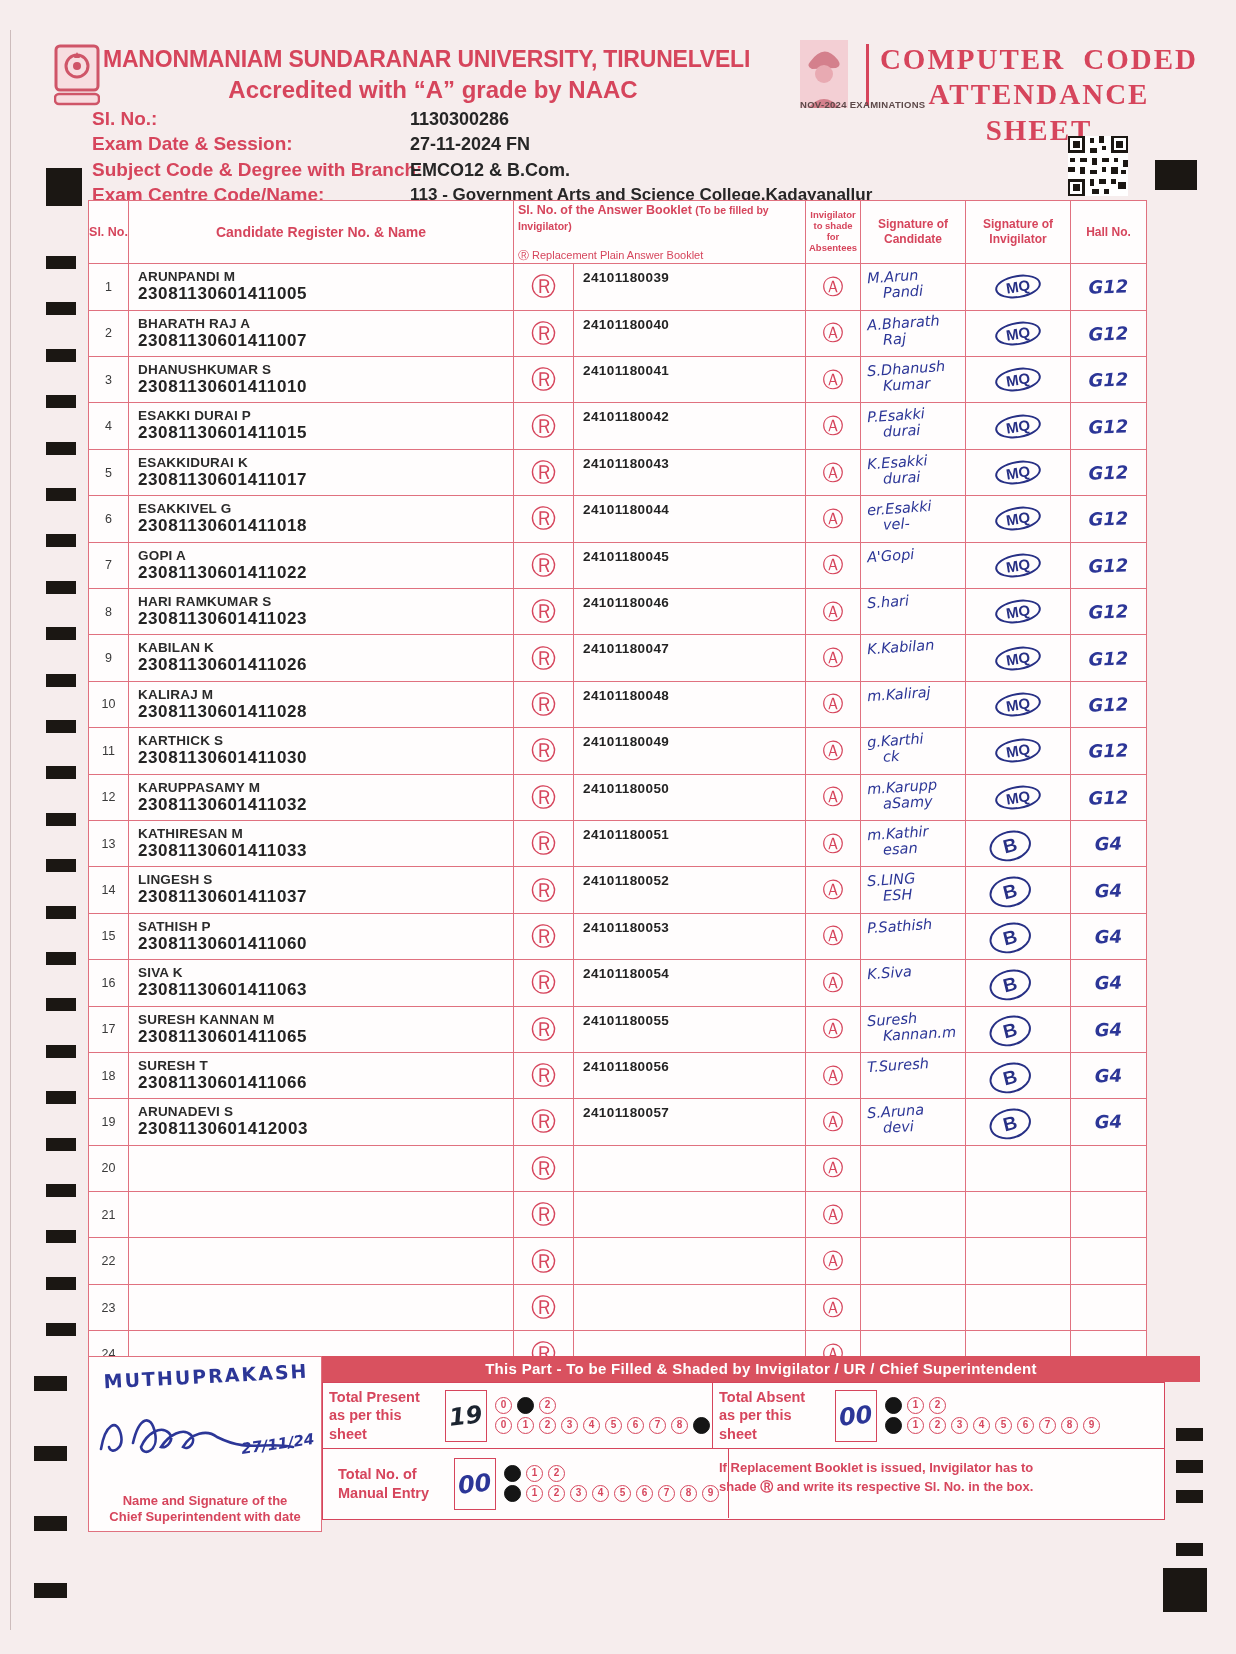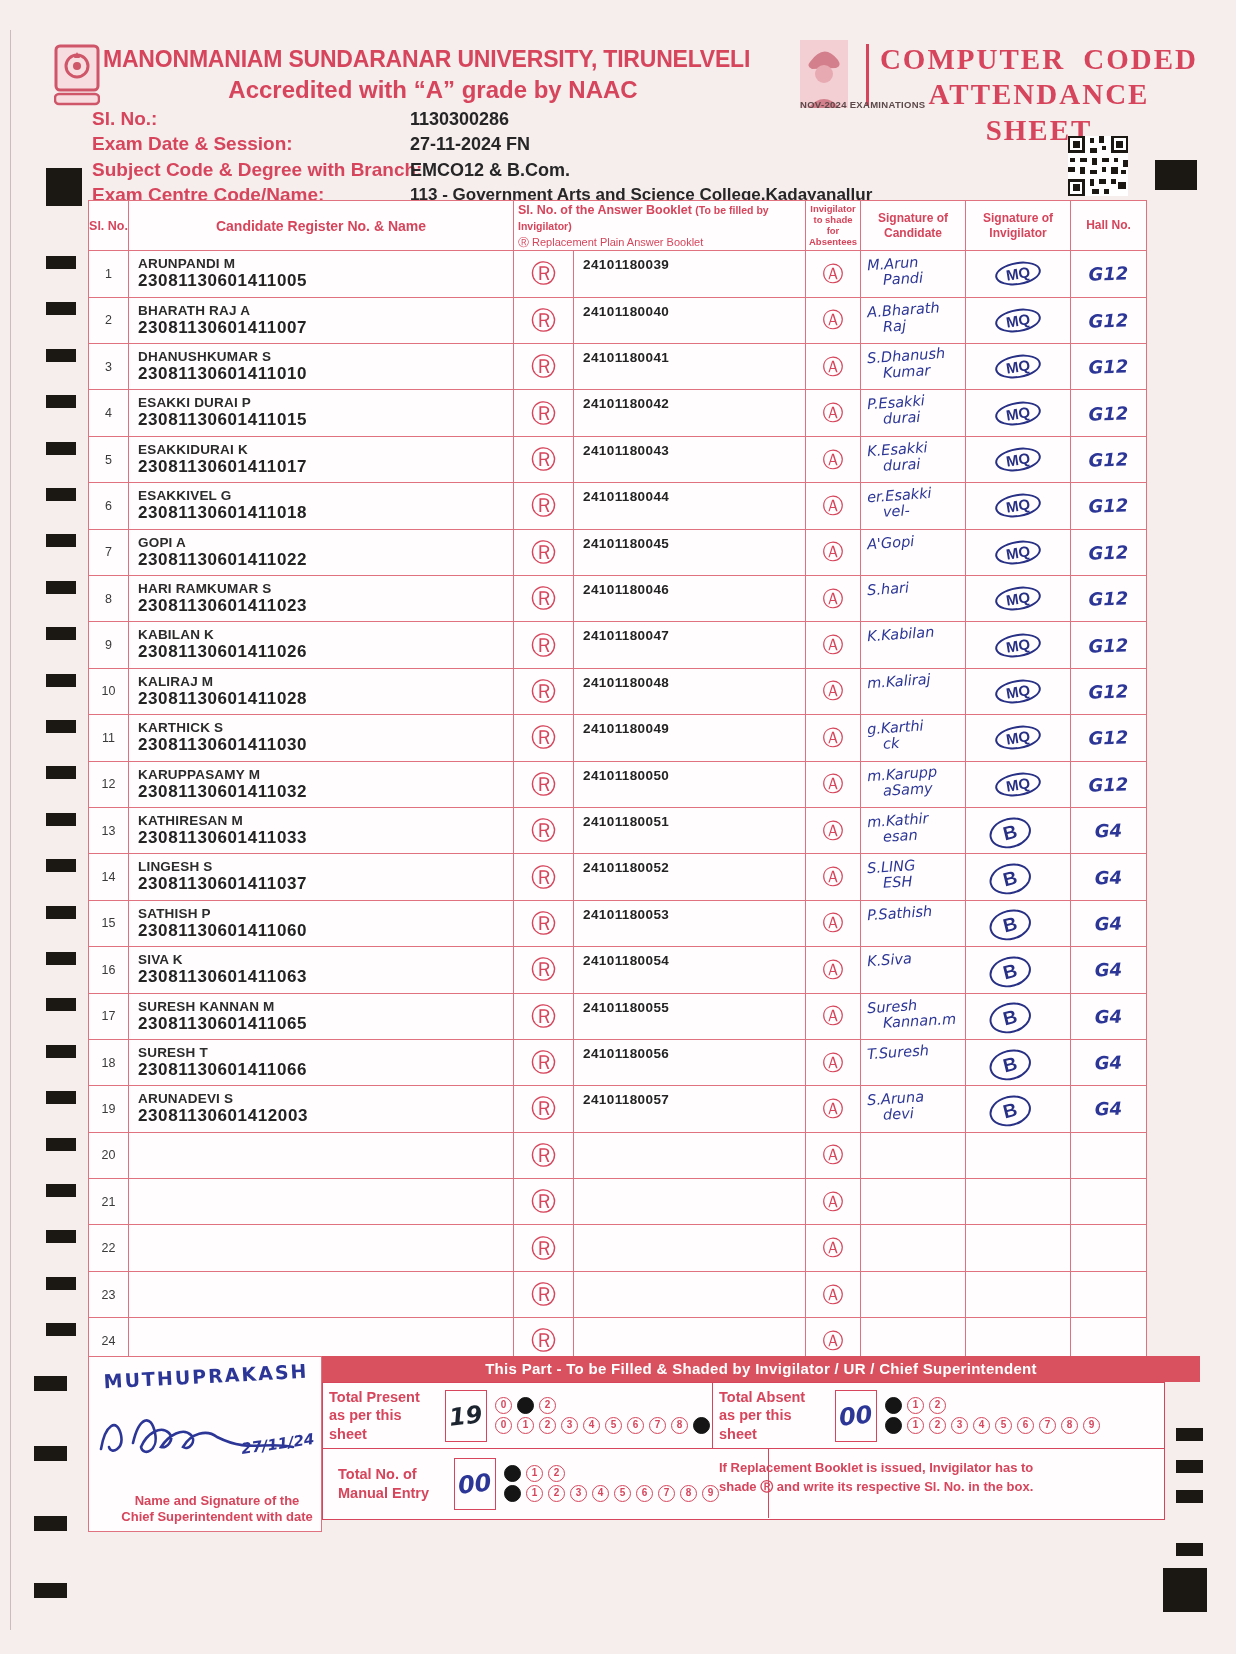--- a/index.html
+++ b/index.html
@@ -28,21 +28,21 @@
   table.att{position:absolute;left:88px;top:200px;width:1058px;border-collapse:collapse;table-layout:fixed;background:var(--paper);}
   table.att th,table.att td{border:1px solid var(--red-soft);padding:0;vertical-align:top;overflow:hidden;}
   table.att thead tr{height:42px;}
   table.att tbody tr{height:46.4px;}
   th{color:var(--red);font-weight:bold;vertical-align:middle !important;}
   .th-sl{font-size:12.5px;}
   .th-cand{font-size:14px;}
   .th-book{text-align:left;padding-left:4px !important;}
   .th-book .bh1{font-size:12.5px;line-height:1.25;margin-top:2px;}
   .th-book .bh-note{font-size:10.5px;font-weight:bold;}
-  .th-book .bh2{font-size:11px;font-weight:normal;margin-top:1px;}
+  .th-book .bh2{font-size:11px;font-weight:normal;margin-top:14px;}
   .th-abs{font-size:9.5px;line-height:1.15;}
   .th-sig{font-size:12px;line-height:1.25;}
   .th-hall{font-size:12px;line-height:1.25;}
   .c-sl{font-size:12.5px;color:#3a3a3a;text-align:center;vertical-align:middle !important;}
   .c-cand{padding:5px 8px 0 9px !important;}
   .cand-name{font-size:13.5px;font-weight:bold;color:#2b2b2b;letter-spacing:0.2px;}
   .cand-reg{font-size:17px;font-weight:bold;color:#232323;letter-spacing:0.6px;}
   .c-r{text-align:center;vertical-align:middle !important;}
   .rsym{font-family:"DejaVu Sans",sans-serif;font-size:25px;color:var(--red);}
   .c-book{padding:6px 0 0 9px !important;}
@@ -58,28 +58,28 @@
     font-size:15px;font-weight:bold;transform:rotate(-9deg);color:#273085;}
   .inv-circle.big{font-size:19px;padding:2px 12px;transform:rotate(-14deg) translateX(-8px);}
   .c-hall{text-align:center;vertical-align:middle !important;}
   .hall{font-size:18px;font-weight:bold;transform:rotate(-2deg);}
   
   .chief-box{left:88px;top:1356px;width:234px;height:176px;border:1.5px solid var(--red-soft);background:var(--paper);box-sizing:border-box;}
   .chief-name{position:absolute;left:8px;top:8px;width:218px;text-align:center;font-family:"DejaVu Sans",sans-serif;
     font-size:19px;font-weight:bold;color:var(--ink);letter-spacing:2px;transform:rotate(-3deg);white-space:nowrap;}
   .chief-date{position:absolute;right:6px;top:78px;font-family:"DejaVu Sans",sans-serif;font-style:italic;
     font-size:15px;font-weight:bold;color:var(--ink);transform:rotate(-8deg);}
-  .chief-label{position:absolute;left:0;bottom:6px;width:100%;text-align:center;color:var(--red);font-weight:bold;font-size:13px;line-height:1.25;padding-left:12px;}
+  .chief-label{position:absolute;left:0;bottom:6px;width:100%;text-align:center;color:var(--red);font-weight:bold;font-size:13px;line-height:1.25;}
   .banner{left:322px;top:1356px;width:878px;height:26px;background:var(--banner);color:#fff;
     font-size:15px;font-weight:bold;text-align:center;line-height:26px;letter-spacing:0.3px;}
   .fields-box{left:322px;top:1382px;width:843px;height:138px;border:1.5px solid var(--red);box-sizing:border-box;background:var(--paper);}
   .fcell{position:absolute;box-sizing:border-box;display:flex;align-items:center;padding:4px 6px;gap:8px;}
   .fcell.a{left:0;top:0;width:390px;height:66px;border-right:1.5px solid var(--red);border-bottom:1.5px solid var(--red);}
   .fcell.b{left:390px;top:0;width:451px;height:66px;border-bottom:1.5px solid var(--red);}
-  .fcell.c{left:0;top:66px;width:446px;height:69px;border-right:1.5px solid var(--red);padding-left:15px;}
+  .fcell.c{left:0;top:66px;width:406px;height:69px;border-right:1.5px solid var(--red);padding-left:15px;}
   .fcell.d{left:390px;top:66px;width:451px;height:69px;align-items:flex-start;padding-top:10px;text-align:right;}
   .flabel{color:var(--red);font-weight:bold;font-size:14.5px;line-height:1.25;width:108px;flex:none;}
   .vbox{flex:none;width:40px;height:50px;border:1.5px solid var(--red);display:flex;align-items:center;justify-content:center;}
   .vbox .val{font-family:"DejaVu Sans",sans-serif;font-style:italic;font-weight:bold;font-size:24px;transform:rotate(-6deg);}
   .val.blue{color:var(--ink);} .val.dark{color:var(--ink-dark);}
   .bub-col{display:flex;flex-direction:column;gap:3px;}
   .bub-row{display:flex;gap:5px;}
   .bubble{width:17px;height:17px;box-sizing:border-box;border:1.5px solid var(--red);border-radius:50%;
     color:var(--red);font-size:10px;font-weight:bold;text-align:center;line-height:14px;flex:none;}
   .bubble.filled{background:#151515;border-color:#151515;color:transparent;}

